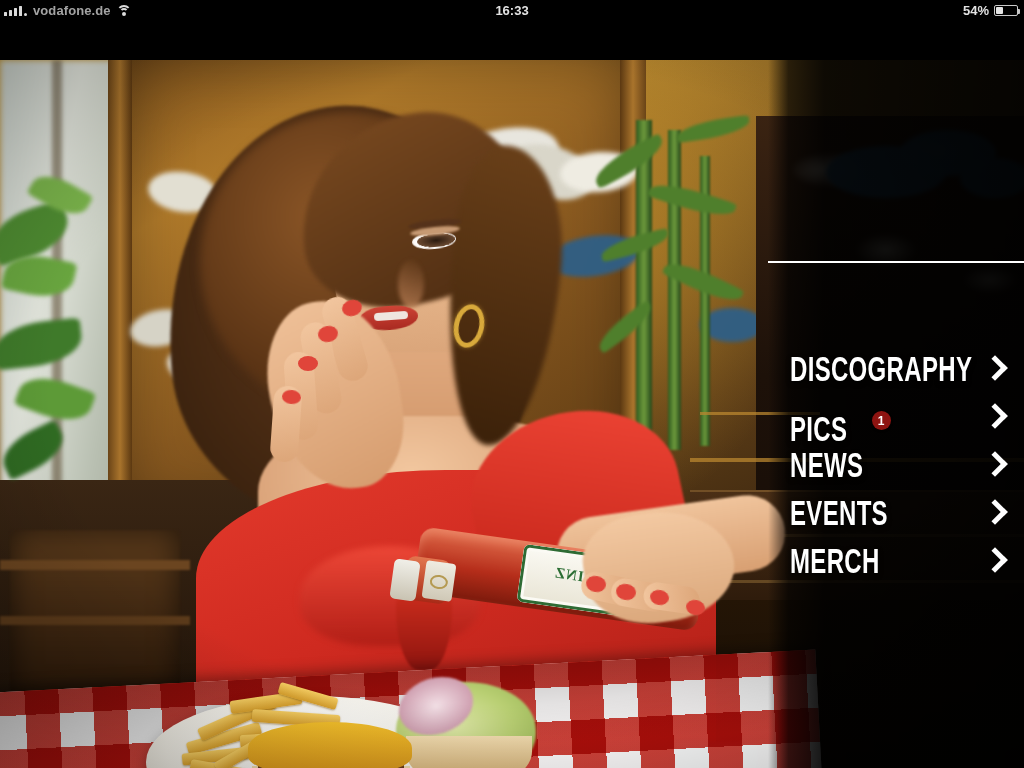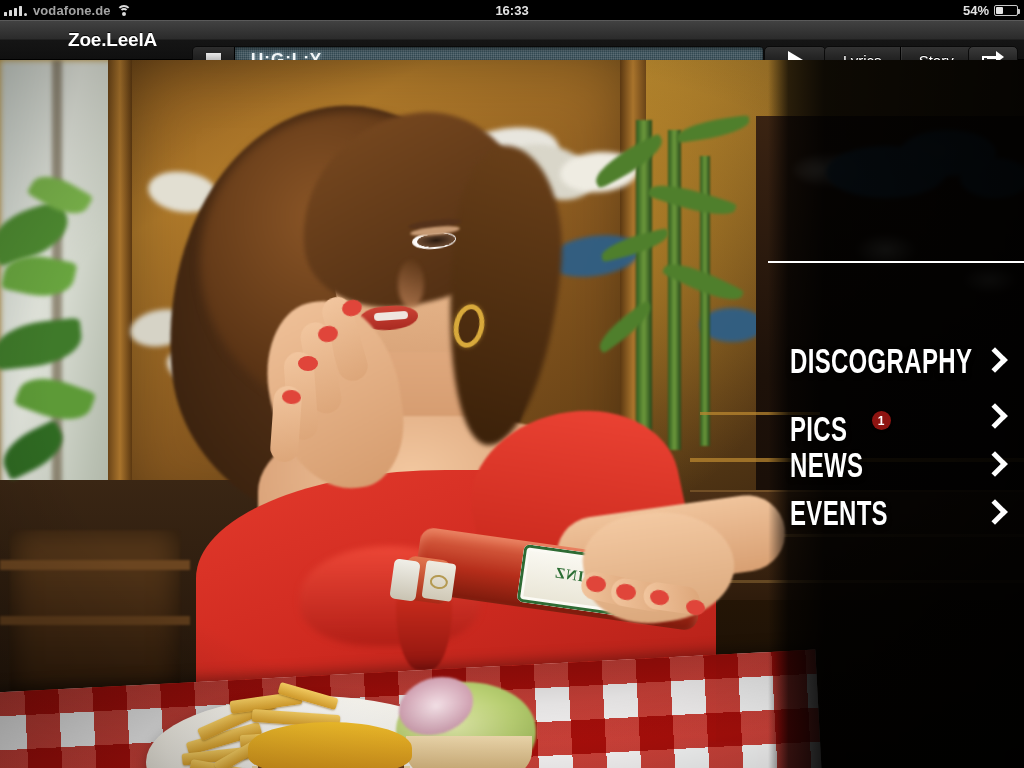--- a/index.html
+++ b/index.html
@@ -441,50 +441,20 @@
     </div>
     <div class="sb-right">
       <span class="batt-pct">54%</span>
       <span class="batt">
         <span class="lvl"></span>
           <span class="tip"></span>
       </span>
     </div>
   </div>
 
-  <div class="toolbar">
-
-    <div class="app-title">Zoe.LeelA</div>
-
-    <div class="transport">
-      <div class="btn-stop">
-        <span class="sq"></span>
-      </div>
-      <div class="lcd">
-        <span class="track">U:G:L:Y</span>
-      </div>
-    </div>
-
-    <div class="btn-play">
-      <span class="tri"></span>
-    </div>
-
-    <div class="seg">
-      <div class="s">Lyrics</div>
-      <div class="s">Story</div>
-    </div>
-
-    <div class="btn-share">
-      <span class="share-ico">
-        <span class="box"></span>
-          <span class="stem"></span>
-          <span class="arr"></span>
-      </span>
-    </div>
-  </div>
 
   <div class="stage">
 
     <div class="ph bg-wall"></div>
     <div class="ph window"></div>
     <div class="ph win-mullion"></div>
     <div class="ph win-mullion2"></div>
 
     <div class="ph panel"></div>
     <div class="ph panel-frame"></div>
@@ -613,39 +583,43 @@
     <div class="ph vignette"></div>
   </div>
 
   <div class="menu">
     <div class="menu-inner">
 
 
       <div class="divider"></div>
 
 
-      <div class="mi" style="top:274px;">
+      <div class="mi" style="top:282px;">
         <span class="lbl">DISCOGRAPHY</span>
         <span class="chev"></span>
       </div>
 
       <div class="mi mi-top" style="top:330px;">
         <span class="lbl">PICS</span>
         <span class="badge">1</span>
         <span class="chev"></span>
       </div>
 
       <div class="mi" style="top:378px;">
         <span class="lbl">NEWS</span>
         <span class="chev"></span>
       </div>
 
       <div class="mi" style="top:426px;">
         <span class="lbl">EVENTS</span>
         <span class="chev"></span>
       </div>
 
+      <div class="mi" style="top:474px;">
+        <span class="lbl">MERCH</span>
+        <span class="chev"></span>
+      </div>
 
 
     </div>
   </div>
 
 </div>
 
 </body></html>

